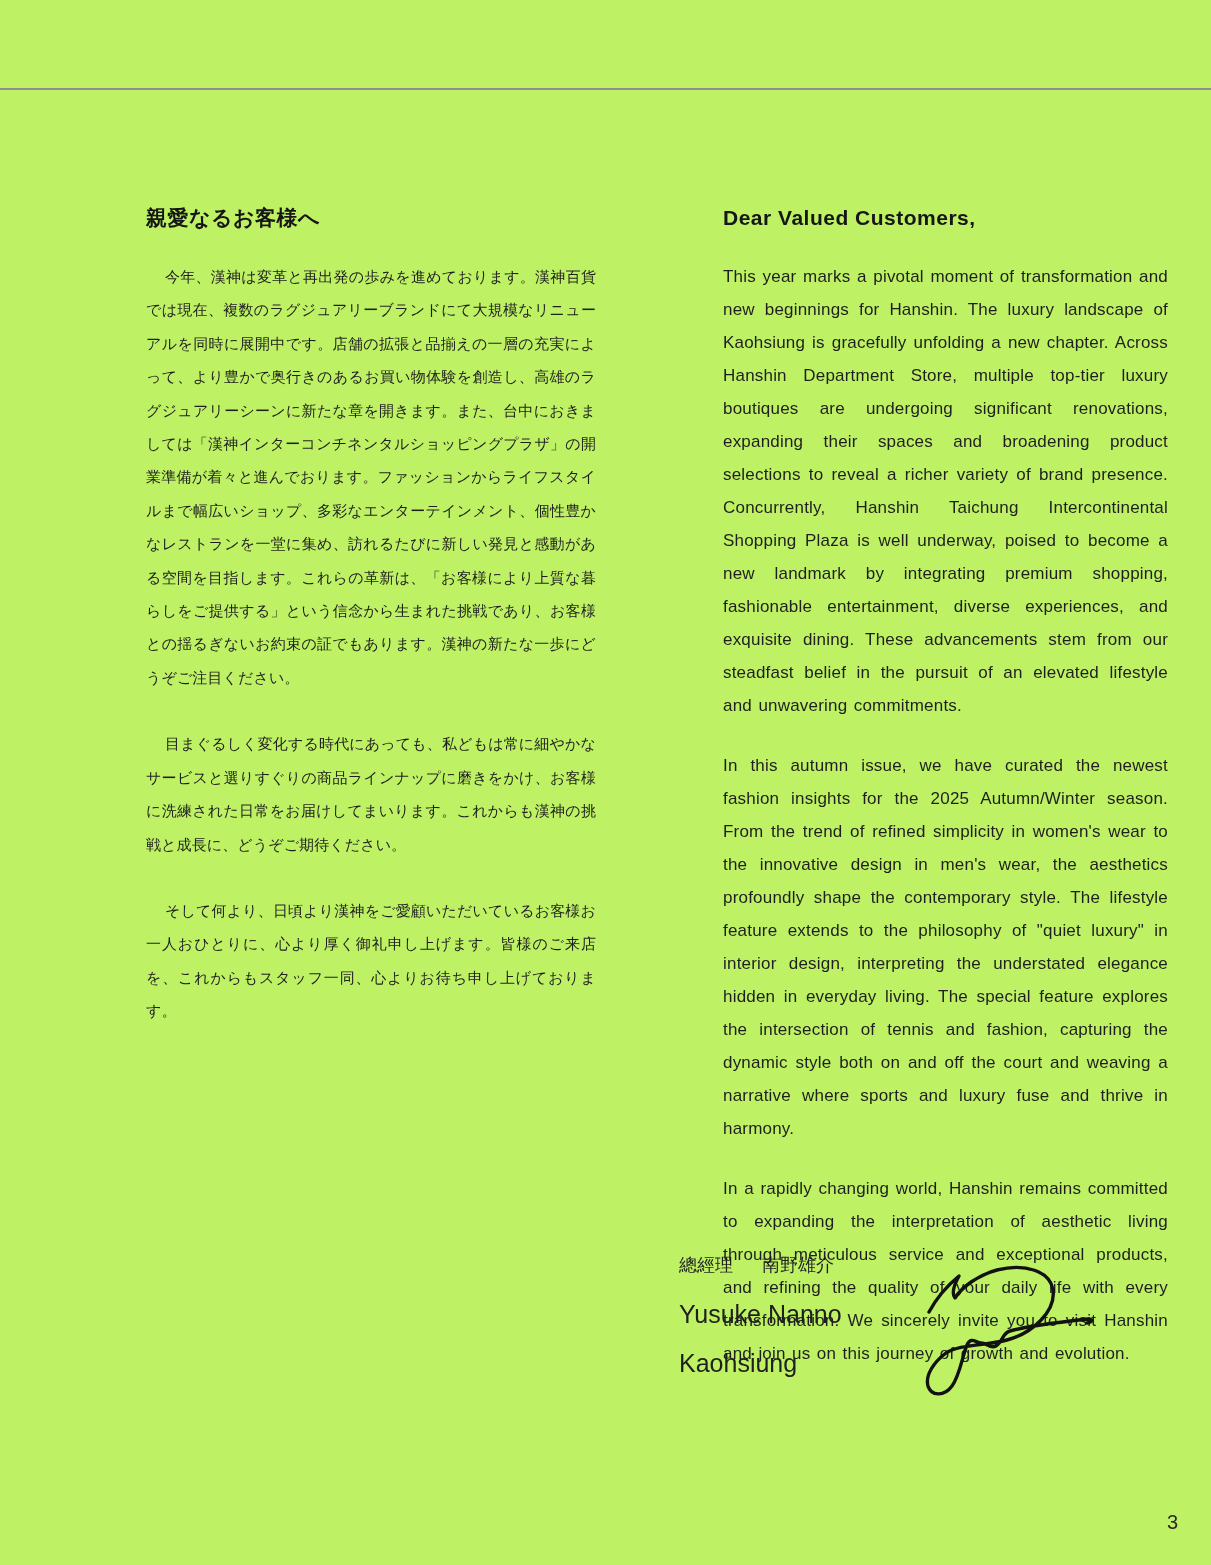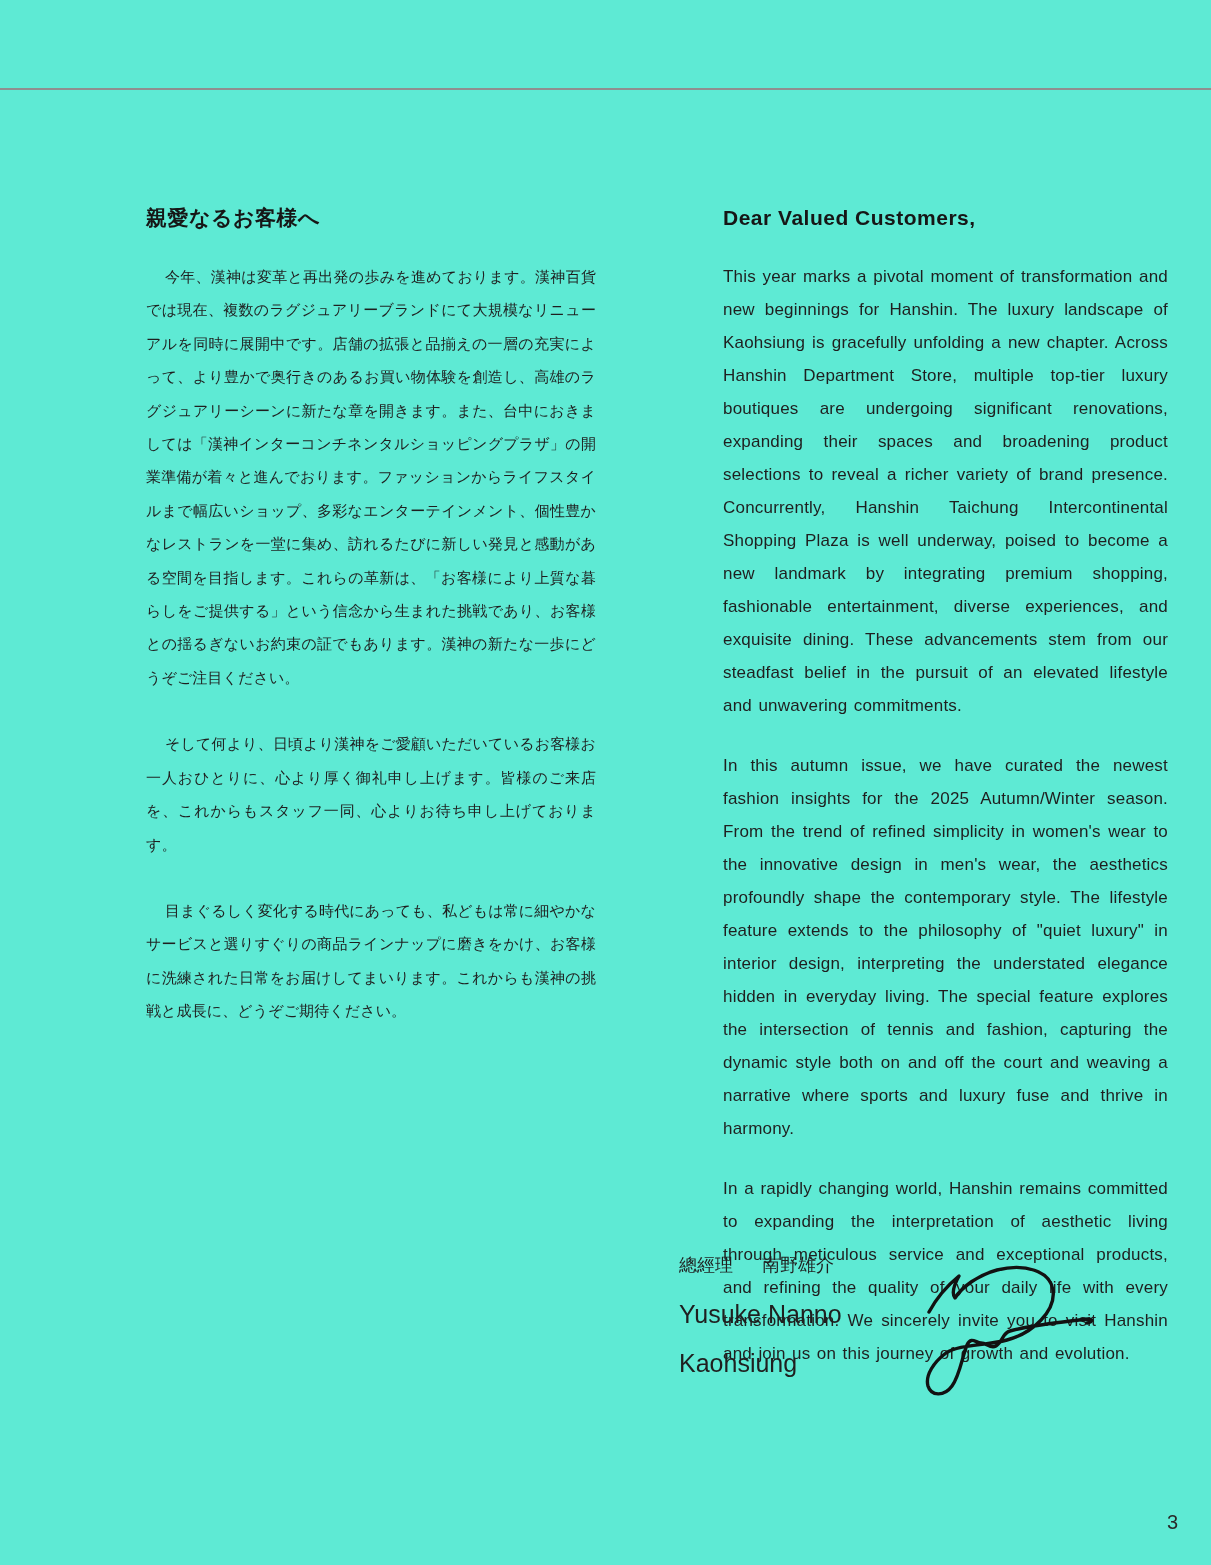--- a/index.html
+++ b/index.html
@@ -1,17 +1,17 @@
 <!DOCTYPE html>
 <html><head>
 <meta charset="utf-8">
 <style>
   html,body { margin:0; padding:0; background:#ffffff; }
   .page {
-    position:relative; width:1211px; height:1565px; background:#5eead4;
+    position:relative; width:1211px; height:1565px; background:#bef264;
     font-family:"Liberation Sans", sans-serif; color:#1f1f1f; overflow:hidden;
   }
   .top-rule { position:absolute; left:0; top:88px; width:1211px; height:2px; background:#8f8f8f; }
 
   .col { position:absolute; top:205px; }
   .col-jp { left:146px; width:450px; }
   .col-en { left:679px; width:445px;margin-left:44px; }
 
   .heading {
     font-size:21px; font-weight:700; line-height:26px; margin:0 0 29px 0;
@@ -44,22 +44,22 @@
 </head>
 <body>
 
 <div class="page">
 
   <div class="top-rule"></div>
 
   <section class="col col-jp">
     <h1 class="heading">親愛なるお客様へ</h1>
     <p>今年、漢神は変革と再出発の歩みを進めております。漢神百貨では現在、複数のラグジュアリーブランドにて大規模なリニューアルを同時に展開中です。店舗の拡張と品揃えの一層の充実によって、より豊かで奥行きのあるお買い物体験を創造し、高雄のラグジュアリーシーンに新たな章を開きます。また、台中におきましては「漢神インターコンチネンタルショッピングプラザ」の開業準備が着々と進んでおります。ファッションからライフスタイルまで幅広いショップ、多彩なエンターテインメント、個性豊かなレストランを一堂に集め、訪れるたびに新しい発見と感動がある空間を目指します。これらの革新は、「お客様により上質な暮らしをご提供する」という信念から生まれた挑戦であり、お客様との揺るぎないお約束の証でもあります。漢神の新たな一歩にどうぞご注目ください。</p>
+    <p>目まぐるしく変化する時代にあっても、私どもは常に細やかなサービスと選りすぐりの商品ラインナップに磨きをかけ、お客様に洗練された日常をお届けしてまいります。これからも漢神の挑戦と成長に、どうぞご期待ください。</p>
     <p>そして何より、日頃より漢神をご愛顧いただいているお客様お一人おひとりに、心より厚く御礼申し上げます。皆様のご来店を、これからもスタッフ一同、心よりお待ち申し上げております。</p>
-    <p>目まぐるしく変化する時代にあっても、私どもは常に細やかなサービスと選りすぐりの商品ラインナップに磨きをかけ、お客様に洗練された日常をお届けしてまいります。これからも漢神の挑戦と成長に、どうぞご期待ください。</p>
   </section>
 
   <section class="col col-en">
     <h1 class="heading">Dear Valued Customers,</h1>
     <p>This year marks a pivotal moment of transformation and new beginnings for Hanshin. The luxury landscape of Kaohsiung is gracefully unfolding a new chapter. Across Hanshin Department Store, multiple top-tier luxury boutiques are undergoing significant renovations, expanding their spaces and broadening product selections to reveal a richer variety of brand presence. Concurrently, Hanshin Taichung Intercontinental Shopping Plaza is well underway, poised to become a new landmark by integrating premium shopping, fashionable entertainment, diverse experiences, and exquisite dining. These advancements stem from our steadfast belief in the pursuit of an elevated lifestyle and unwavering commitments.</p>
     <p>In this autumn issue, we have curated the newest fashion insights for the 2025 Autumn/Winter season. From the trend of refined simplicity in women's wear to the innovative design in men's wear, the aesthetics profoundly shape the contemporary style. The lifestyle feature extends to the philosophy of "quiet luxury" in interior design, interpreting the understated elegance hidden in everyday living. The special feature explores the intersection of tennis and fashion, capturing the dynamic style both on and off the court and weaving a narrative where sports and luxury fuse and thrive in harmony.</p>
     <p>In a rapidly changing world, Hanshin remains committed to expanding the interpretation of aesthetic living through meticulous service and exceptional products, and refining the quality of your daily life with every transformation. We sincerely invite you to visit Hanshin and join us on this journey of growth and evolution.</p>
   </section>
 
   <div class="sig-text">

